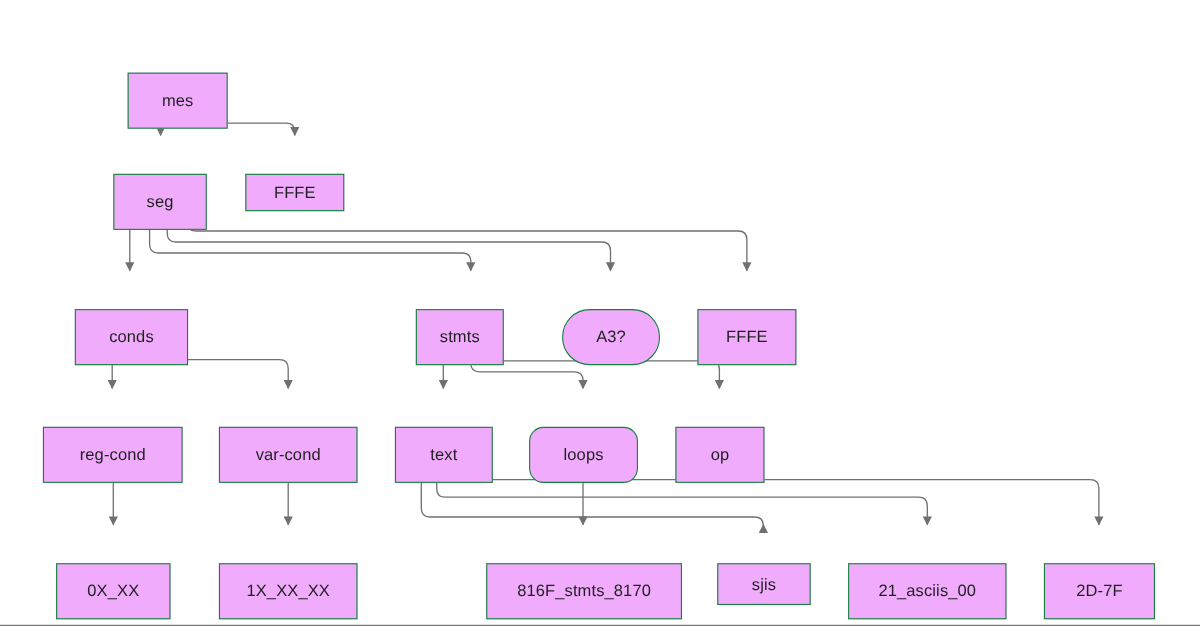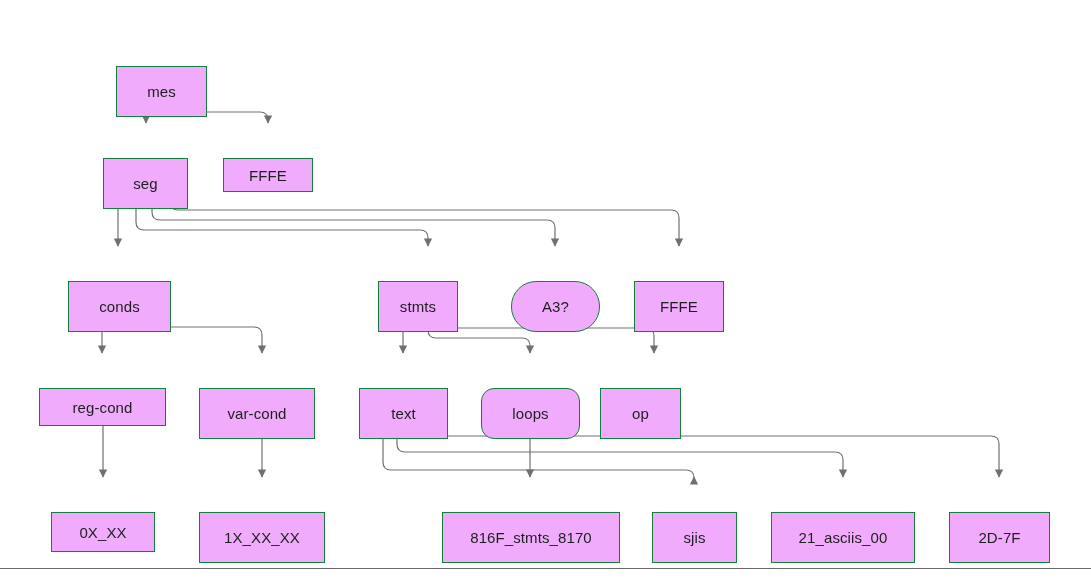--- a/index.html
+++ b/index.html
@@ -98,45 +98,45 @@
       </div>
       <div class="node" style="left: 378px; top: 254px; width: 80px; height: 51px;">
         <span class="node-label">stmts</span>
       </div>
       <div class="node" style="left: 511px; top: 254px; width: 89px; height: 51px; border-radius: 25px;">
         <span class="node-label">A3?</span>
       </div>
       <div class="node" style="left: 634px; top: 254px; width: 90px; height: 51px;">
         <span class="node-label">FFFE</span>
       </div>
-      <div class="node" style="left: 39px; top: 361px; width: 127px; height: 38px;">
+      <div class="node" style="left: 39px; top: 361px; width: 127px; height: 51px;">
         <span class="node-label">reg-cond</span>
       </div>
-      <div class="node" style="left: 199px; top: 361px; width: 116px; height: 51px;">
+      <div class="node" style="left: 199px; top: 361px; width: 126px; height: 51px;">
         <span class="node-label">var-cond</span>
       </div>
       <div class="node" style="left: 359px; top: 361px; width: 89px; height: 51px; text-align: right;">
         <span class="node-label">text</span>
       </div>
       <div class="node" style="left: 481px; top: 361px; width: 99px; height: 51px; border-radius: 13px;">
         <span class="node-label">loops</span>
       </div>
-      <div class="node" style="left: 600px; top: 361px; width: 81px; height: 51px;">
+      <div class="node" style="left: 614px; top: 361px; width: 81px; height: 51px;">
         <span class="node-label">op</span>
       </div>
-      <div class="node" style="left: 51px; top: 485px; width: 104px; height: 40px;">
+      <div class="node" style="left: 51px; top: 485px; width: 104px; height: 51px;">
         <span class="node-label">0X_XX</span>
       </div>
       <div class="node" style="left: 199px; top: 485px; width: 126px; height: 51px;">
         <span class="node-label">1X_XX_XX</span>
       </div>
       <div class="node" style="left: 442px; top: 485px; width: 178px; height: 51px;">
         <span class="node-label">816F_stmts_8170</span>
       </div>
-      <div class="node" style="left: 652px; top: 485px; width: 85px; height: 51px;">
+      <div class="node" style="left: 652px; top: 485px; width: 85px; height: 38px;">
         <span class="node-label">sjis</span>
       </div>
       <div class="node" style="left: 771px; top: 485px; width: 144px; height: 51px;">
         <span class="node-label">21_asciis_00</span>
       </div>
       <div class="node" style="left: 949px; top: 485px; width: 101px; height: 51px; align-items: center;">
         <span class="node-label">2D-7F</span>
       </div>
     </div>
 

